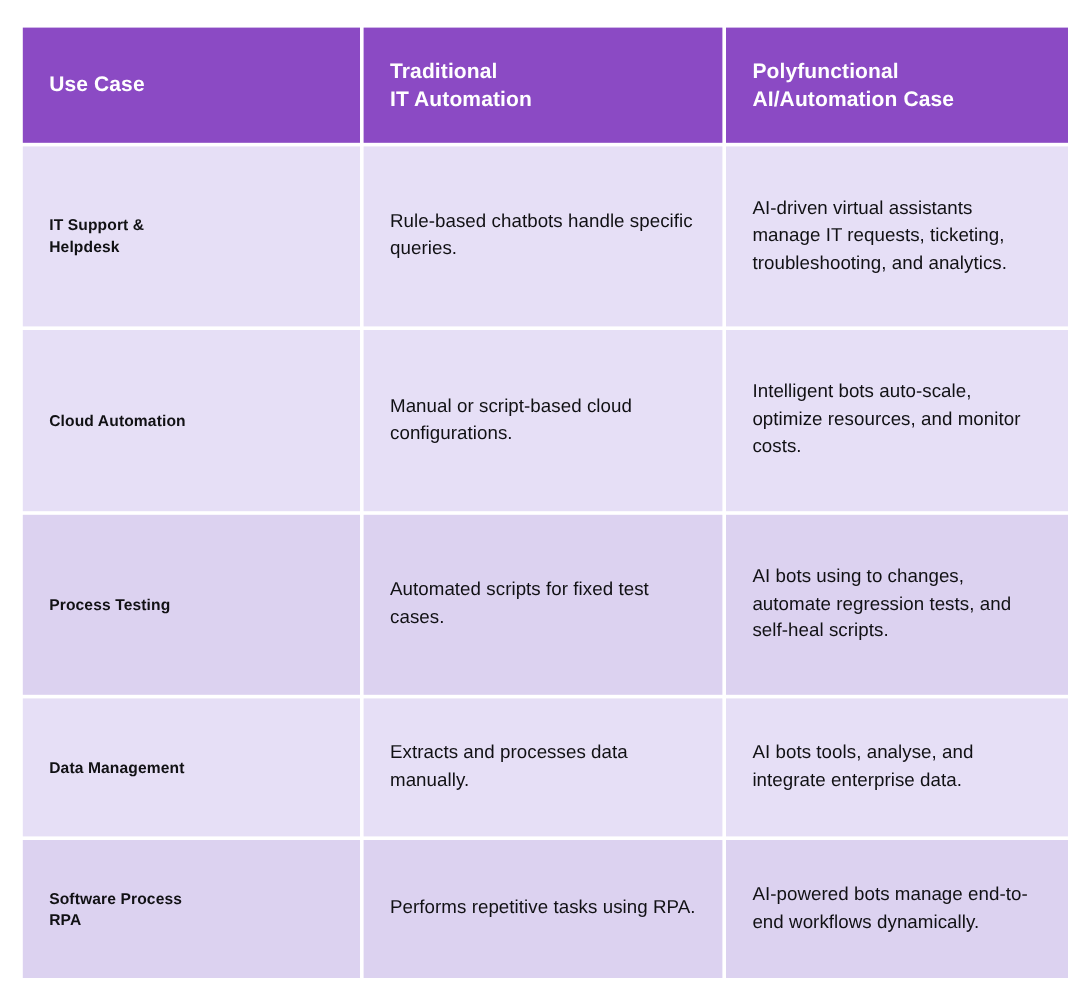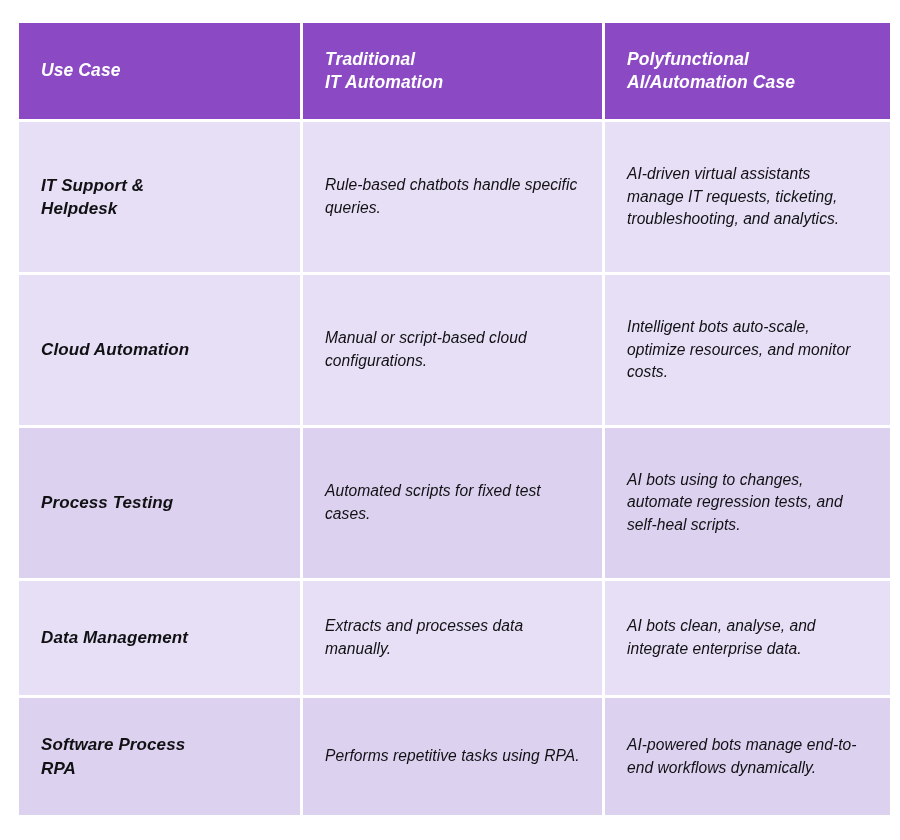--- a/index.html
+++ b/index.html
@@ -25,21 +25,20 @@
     background: #ffffff;
     box-sizing: border-box;
   }
 
   .ctable {
     width: 100%;
     height: 100%;
     border-collapse: separate;
     border-spacing: 3px 3px;
     table-layout: fixed;
-    font-style: italic;
   }
 
   
   .col-usecase   { width: 281px; }
   .col-trad      { width: 299px; }
   .col-poly      { width: 285px; }
 
   thead th {
     background: #8B4AC4;
     color: #ffffff;
@@ -59,21 +58,21 @@
     text-align: left;
     color: #111114;
     box-sizing: border-box;
     padding: 14px 22px;
   }
 
   tbody tr.row-light td { background: #E6DFF6; }
   tbody tr.row-dark  td { background: #DCD2F0; }
 
   td.cell-usecase {
-    font-size: 17px;
+    font-size: 13px;
     font-weight: bold;
     line-height: 1.38;
     letter-spacing: 0.1px;
   }
 
   td.cell-body {
     font-size: 15.6px;
     font-weight: normal;
     line-height: 1.46;
     letter-spacing: 0.05px;
@@ -135,21 +134,21 @@
         </td>
         <td class="cell-body">Automated scripts for fixed test cases.</td>
         <td class="cell-body">AI bots using to changes, automate regression tests, and self-heal scripts.</td>
       </tr>
 
       <tr class="row-light">
         <td class="cell-usecase">
           <span class="uc-line">Data Management</span>
         </td>
         <td class="cell-body">Extracts and processes data manually.</td>
-        <td class="cell-body">AI bots clean, analyse, and integrate enterprise data.</td>
+        <td class="cell-body">AI bots tools, analyse, and integrate enterprise data.</td>
       </tr>
 
       <tr class="row-dark">
         <td class="cell-usecase">
           <span class="uc-line">Software Process</span>
           <span class="uc-line">RPA</span>
         </td>
         <td class="cell-body">Performs repetitive tasks using RPA.</td>
         <td class="cell-body">AI-powered bots manage end-to-end workflows dynamically.</td>
       </tr>

